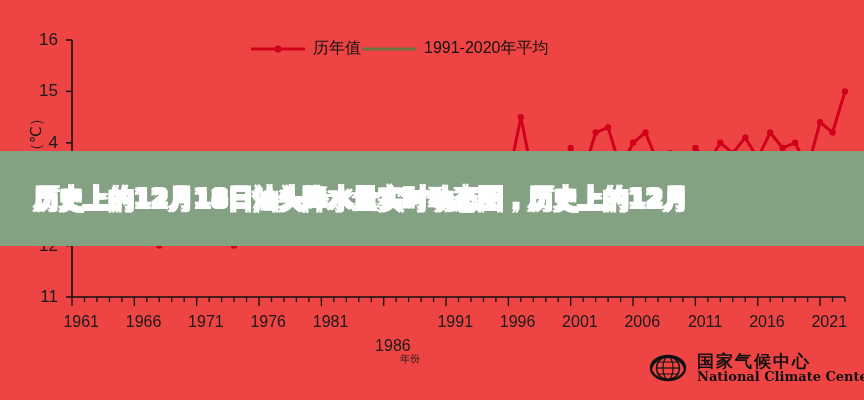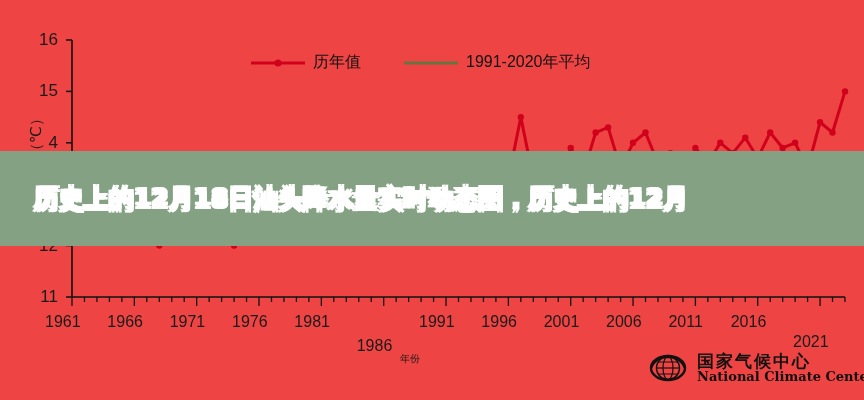--- a/index.html
+++ b/index.html
@@ -24,21 +24,21 @@
     color:#1a1a1a;
     text-align:right;
     width:34px;
     line-height:1;
     font-family:"Liberation Sans","DejaVu Sans",sans-serif;
   }
   .xtick-label{
     position:absolute;
     font-size:16px;
     color:#1a1a1a;
-    text-align:left;
+    text-align:right;
     width:54px;
     line-height:1;
     font-family:"Liberation Sans","DejaVu Sans",sans-serif;
   }
   #ylabel{
     position:absolute;
     left:-44px;top:155px;
     width:160px;
     text-align:center;
     font-size:15px;
@@ -51,22 +51,22 @@
     position:absolute;
     left:400px;top:352px;
     font-size:10px;
     color:#1a1a1a;
     white-space:nowrap;
   }
 
   
   #legend{
     position:absolute;
-    left:250px;top:52px;
-    display:flex;align-items:flex-end;gap:42px;
+    left:250px;top:38px;
+    display:flex;align-items:flex-end;
   }
   .legend-item{display:flex;align-items:center;gap:7px;}
   .legend-swatch{display:block;}
   .legend-text{font-size:16px;color:#111;white-space:nowrap;}
 
   
   #logo{
     position:absolute;left:648px;top:352px;
     display:flex;align-items:center;gap:9px;
   }
@@ -261,21 +261,21 @@
         <div class="xtick-label" style="left: 169.677px; top: 314px;">1971</div>
         <div class="xtick-label" style="left: 232.016px; top: 314px;">1976</div>
         <div class="xtick-label" style="left: 294.355px; top: 314px;">1981</div>
         <div class="xtick-label" style="left: 356.694px; top: 314px; margin-top: 24px;">1986</div>
         <div class="xtick-label" style="left: 419.032px; top: 314px;">1991</div>
         <div class="xtick-label" style="left: 481.371px; top: 314px;">1996</div>
         <div class="xtick-label" style="left: 543.71px; top: 314px;">2001</div>
         <div class="xtick-label" style="left: 606.048px; top: 314px;">2006</div>
         <div class="xtick-label" style="left: 668.387px; top: 314px;">2011</div>
         <div class="xtick-label" style="left: 730.726px; top: 314px;">2016</div>
-        <div class="xtick-label" style="left: 793.065px; top: 314px; margin-top: 20px;">2021</div>
+        <div class="xtick-label" style="left: 793.065px; top: 314px;">2021</div>
       </div>
 
     <div id="ylabel">平均气温（℃）</div>
     <div id="xlabel">年份</div>
 
     <div id="legend">
       <div class="legend-item">
         <svg class="legend-swatch" width="56" height="14">
           <line x1="1" y1="7" x2="55" y2="7" stroke="#d0021b" stroke-width="3.2"></line>
           <circle cx="28" cy="7" r="3.6" fill="#d0021b"></circle>

